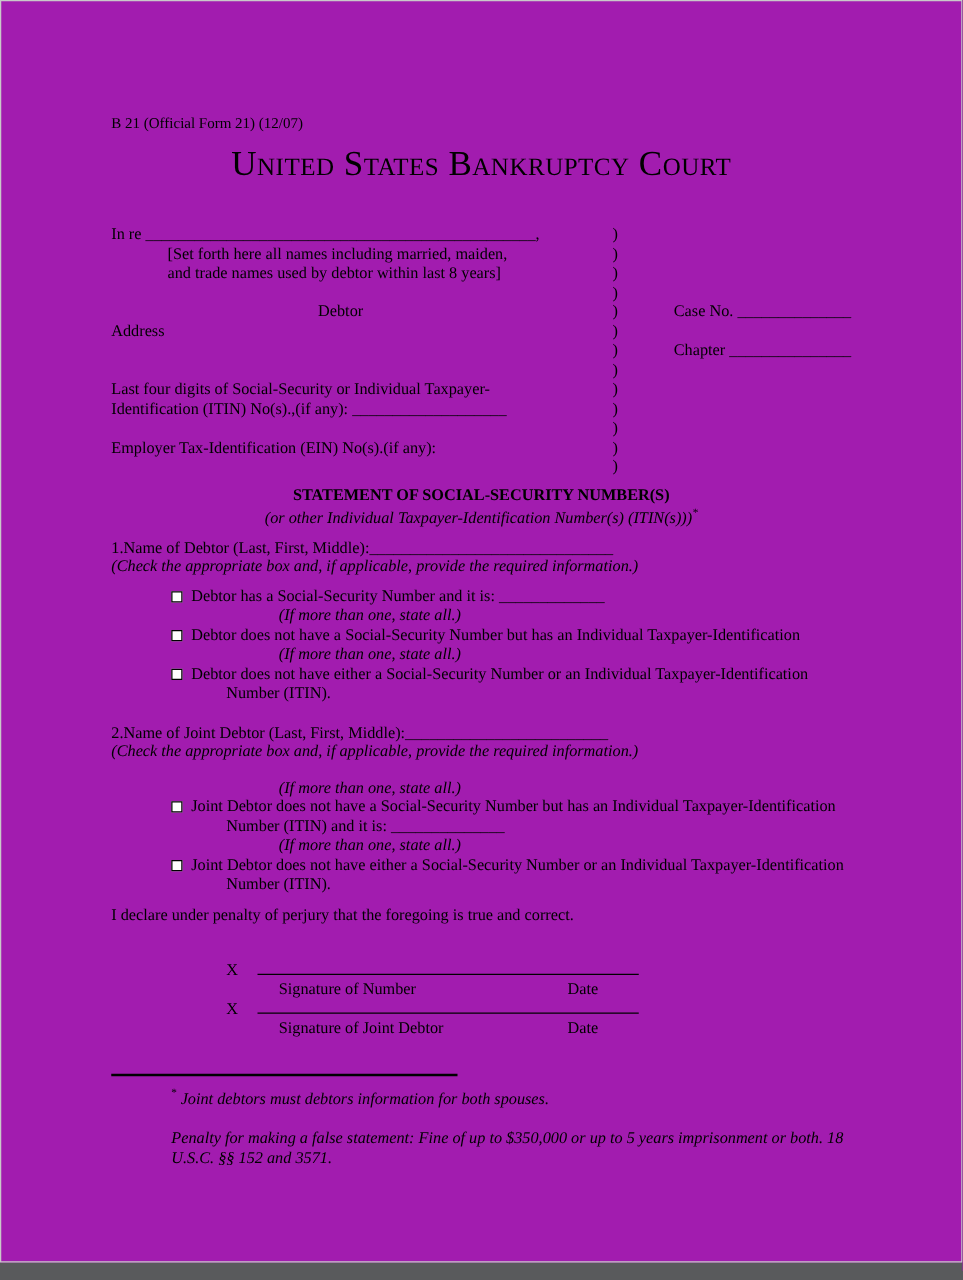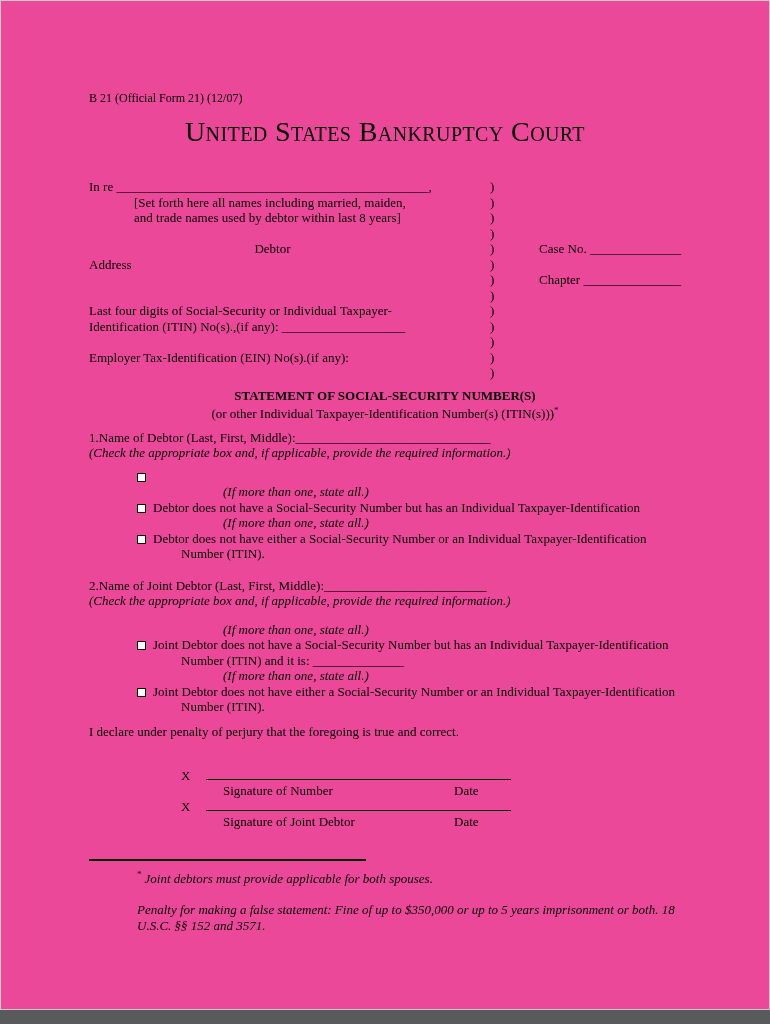--- a/index.html
+++ b/index.html
@@ -5,21 +5,21 @@
   * { margin:0; padding:0; box-sizing:border-box; }
   html, body { width:770px; height:1024px; overflow:hidden; }
   body {
     background:#595a5c;
     font-family:"Liberation Serif", serif;
     color:#000;
     -webkit-font-smoothing:antialiased;
   }
   .page {
     width:770px; height:1010px;
-    background:#ec4899;
+    background:#a21caf;
     border:1px solid #c9c9c9;
     padding:90px 88px 0 88px;
     overflow:hidden;
     font-size:13px;
     line-height:15.5px;
   }
   .form-id { font-size:12px; line-height:14px; }
   .court-title {
     margin-top:15px;
     text-align:center;
@@ -32,21 +32,21 @@
   
   .caption { margin-top:35px; }
   .cap-row { display:flex; min-height:15.5px;gap:34px; }
   .cap-left { width:367px; white-space:nowrap; }
   .cap-left.indent { padding-left:45px; }
   .cap-left.center { text-align:center; }
   .cap-paren { width:15px; }
   .cap-right { flex:1; white-space:nowrap; }
   
   .stmt-title { margin-top:7px; text-align:center; font-weight:700; }
-  .stmt-sub { text-align:center; }
+  .stmt-sub { text-align:center; font-style:italic; }
   sup { font-size:9px; }
   
   .sec-heading { margin-top:8px; white-space:nowrap; }
   .sec-heading.tight { margin-top:16px; }
   .instruction { font-style:italic; white-space:nowrap; }
   .opts { margin-top:8px; }
   .opts.joint { margin-top:13px; }
   .opt { margin-left:48px; white-space:nowrap; }
   .opt-cont { margin-left:92px; white-space:nowrap; }
   .opt-note { margin-left:134px; font-style:italic; white-space:nowrap; }
@@ -151,21 +151,21 @@
   </div>
 
   <div class="stmt-title">STATEMENT OF SOCIAL-SECURITY NUMBER(S)</div>
   <div class="stmt-sub"><span>(or other Individual Taxpayer-Identification Number(s) (ITIN(s)))</span><sup>*</sup></div>
 
   <div class="sec-heading">1.Name of Debtor (Last, First, Middle):______________________________</div>
   <div class="instruction">(Check the appropriate box and, if applicable, provide the required information.)</div>
 
   <div class="opts">
     <div class="opt">
-      <span class="checkbox"></span>
+      <span class="checkbox"></span><span>Debtor has a Social-Security Number and it is: _____________</span>
     </div>
     <div class="opt-note">(If more than one, state all.)</div>
     <div class="opt">
       <span class="checkbox"></span><span>Debtor does not have a Social-Security Number but has an Individual Taxpayer-Identification</span>
     </div>
     <div class="opt-note">(If more than one, state all.)</div>
     <div class="opt">
       <span class="checkbox"></span><span>Debtor does not have either a Social-Security Number or an Individual Taxpayer-Identification</span>
     </div>
     <div class="opt-cont">Number (ITIN).</div>
@@ -204,21 +204,21 @@
     </div>
     <div class="sig-caption">
       <span class="cap">Signature of Joint Debtor</span>
       <span>Date</span>
     </div>
   </div>
 
   <div class="foot-rule"></div>
 
   <div class="footnote1">
-    <sup>*</sup><span class="it">Joint debtors must provide applicable for both spouses.</span>
+    <sup>*</sup><span class="it">Joint debtors must debtors information for both spouses.</span>
   </div>
 
   <div class="footnote2">
     <div>Penalty for making a false statement: Fine of up to $350,000 or up to 5 years imprisonment or both. 18</div>
     <div>U.S.C. §§ 152 and 3571.</div>
   </div>
 
 </div>
 
 </body></html>

